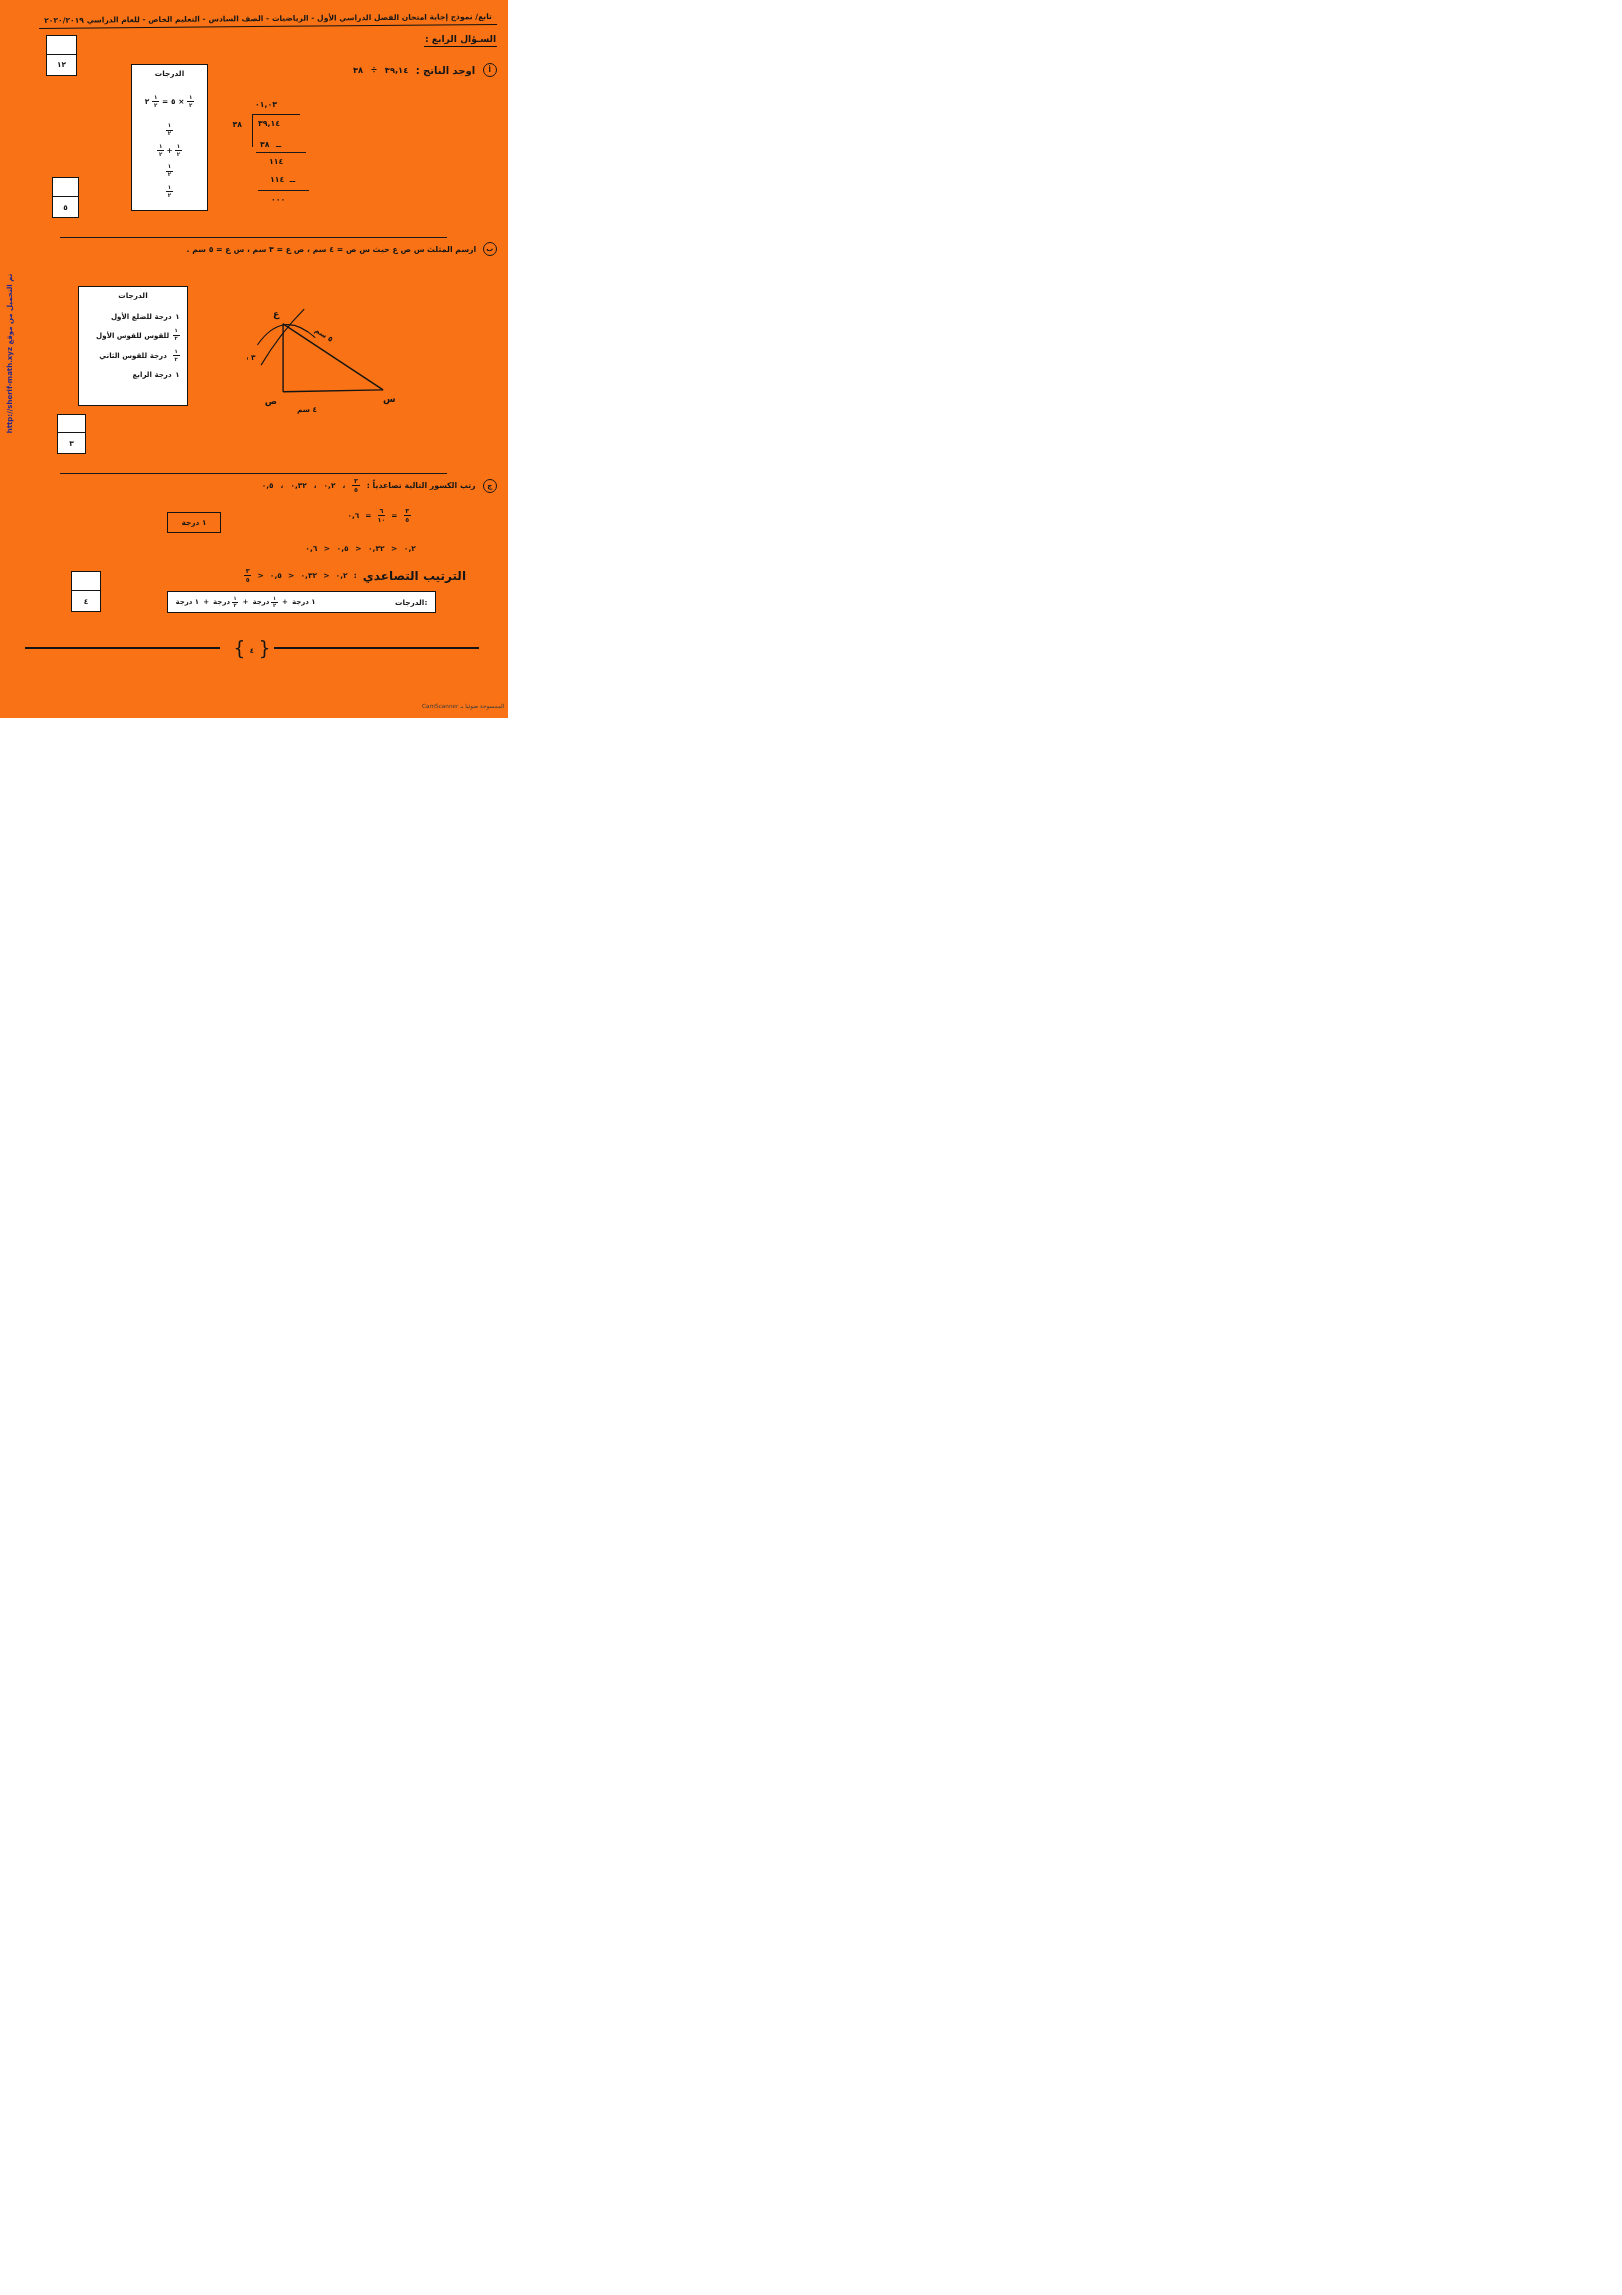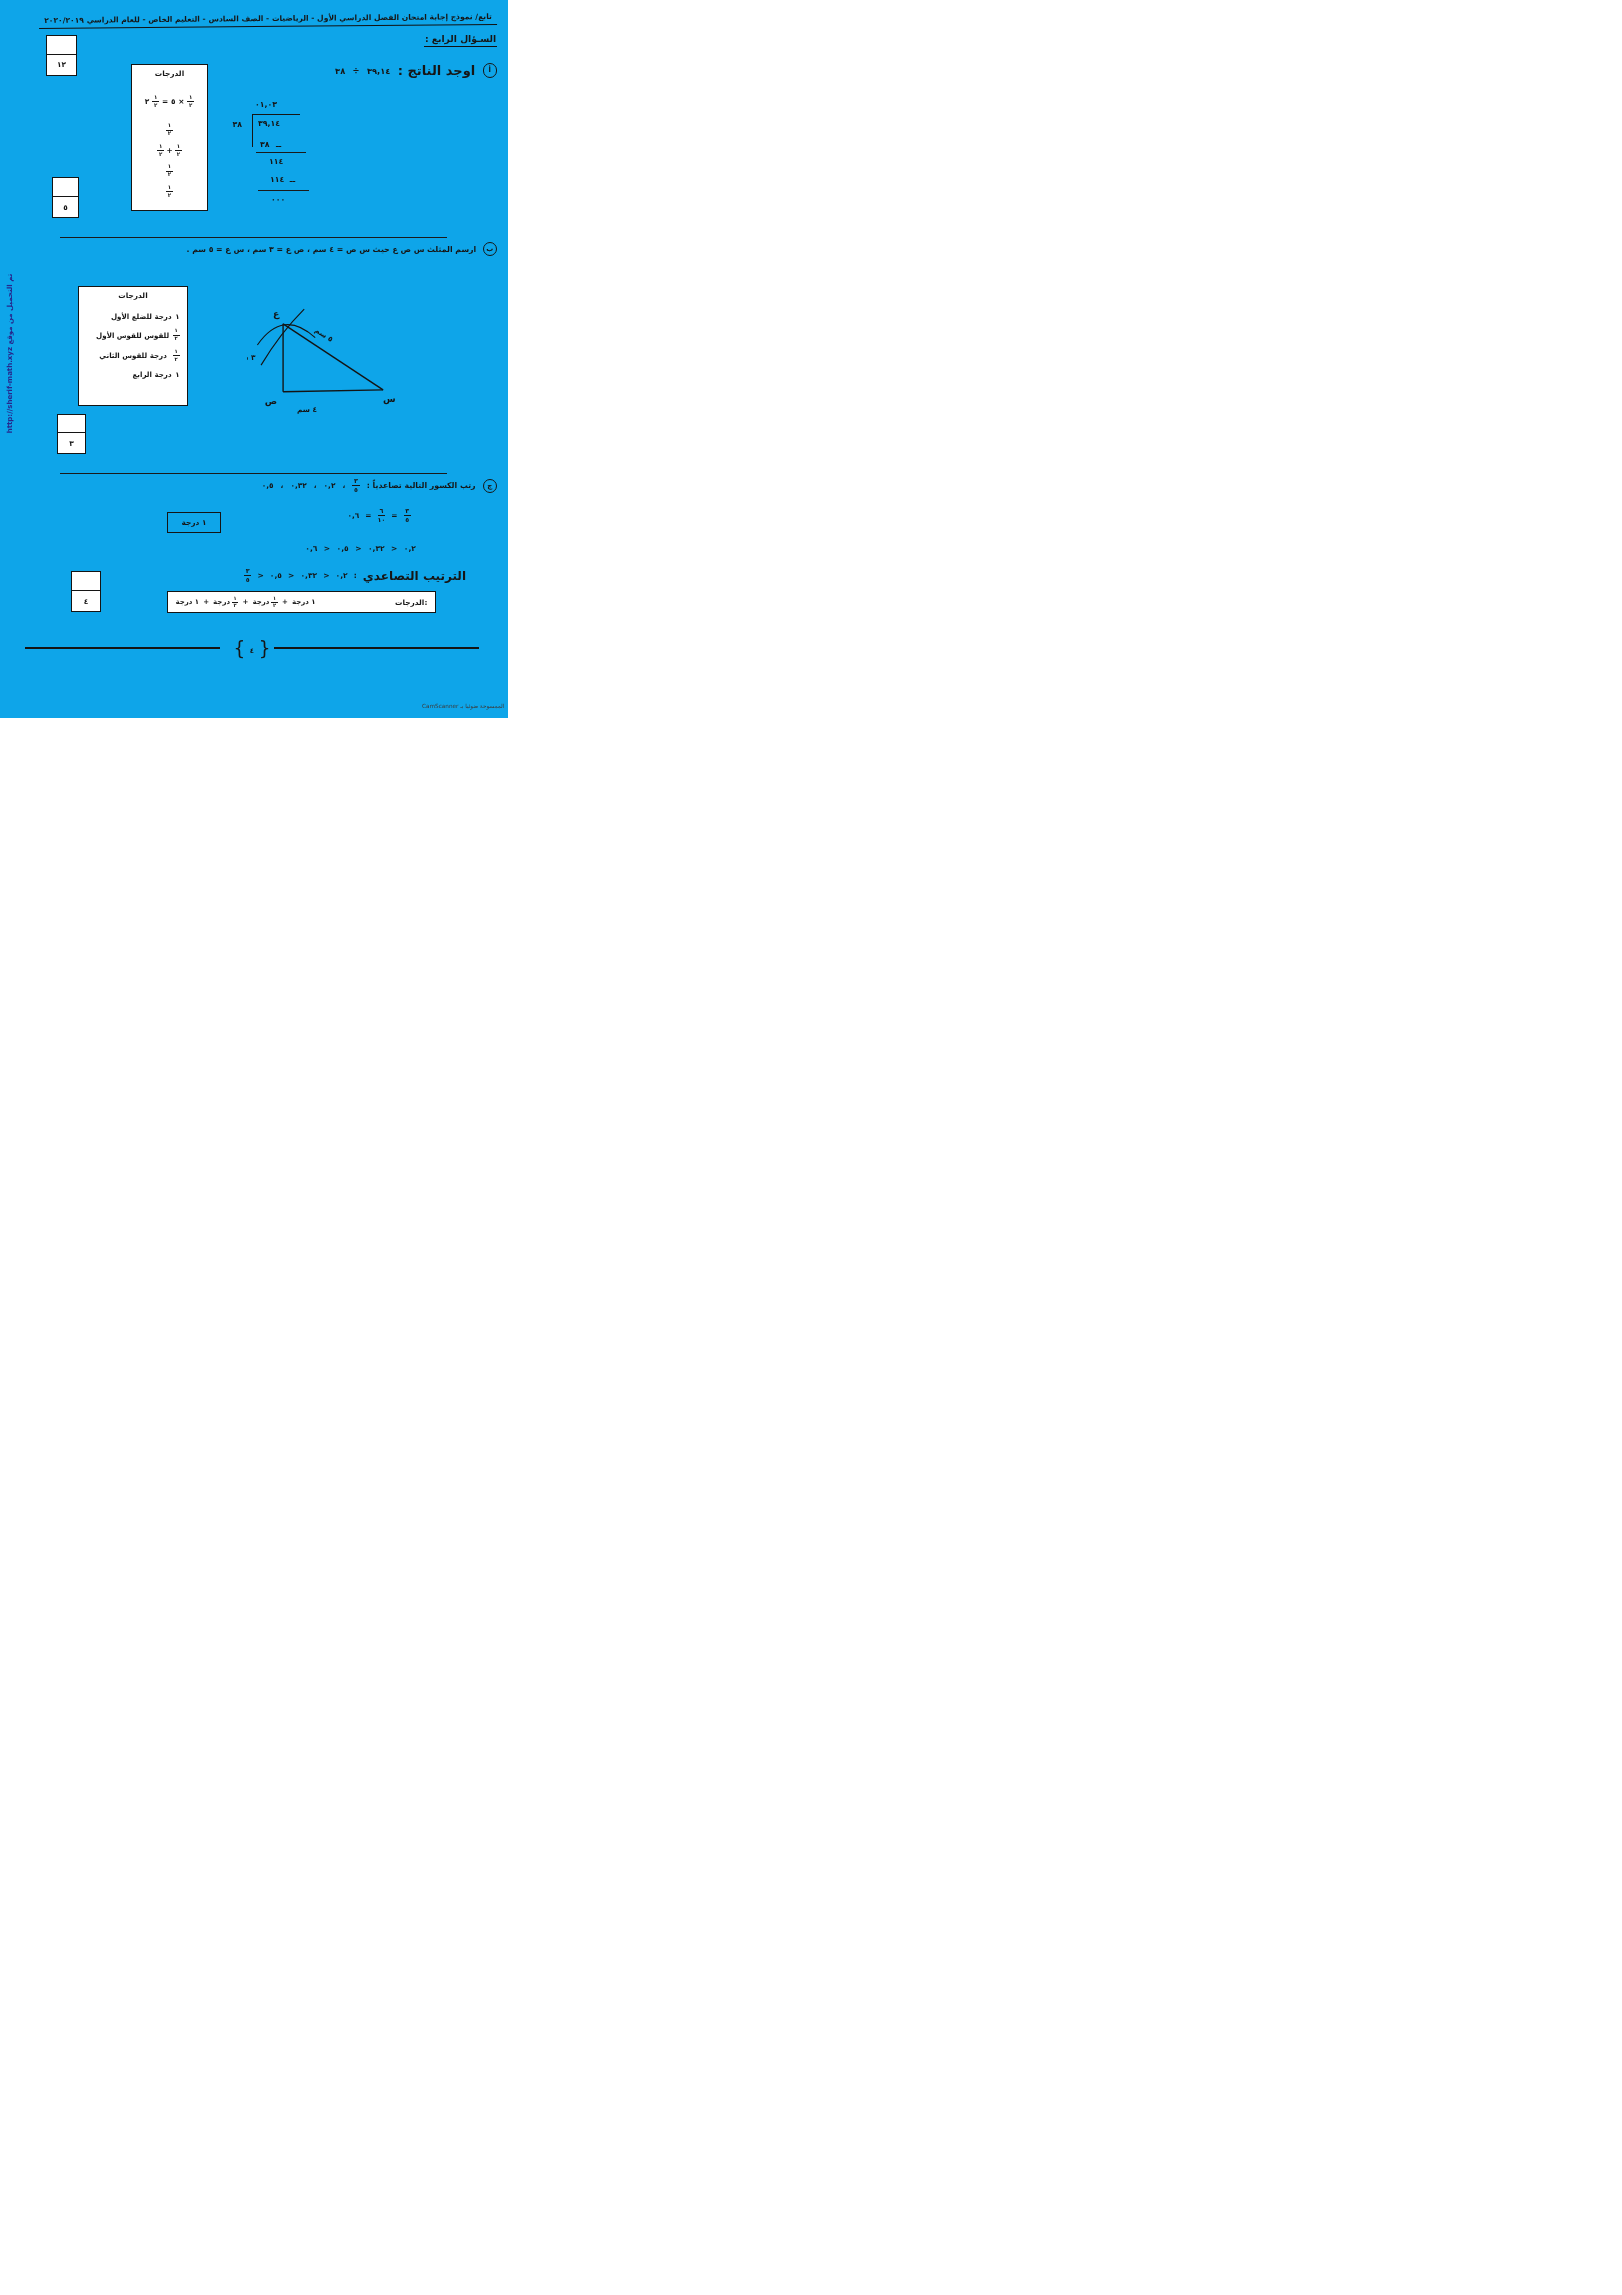--- a/index.html
+++ b/index.html
@@ -1,16 +1,16 @@
 <!DOCTYPE html>
 <html lang="ar" style="font-size:7.4px"><head>
 <meta charset="utf-8">
 <style>
   html,body{margin:0;padding:0;background:#ffffff;}
-  .page{position:relative;width:508px;height:718px;background:#0ea5e9;overflow:hidden;
+  .page{position:relative;width:508px;height:718px;background:#f97316;overflow:hidden;
         font-family:"DejaVu Sans",sans-serif;color:#161616;}
   .abs{position:absolute;}
   .b{font-weight:bold;}
   .rule{position:absolute;height:1.4px;background:#1a1a1a;}
   .hdr{position:absolute;left:39px;top:14px;width:458px;text-align:center;direction:rtl;
        font-size:7.6px;font-weight:bold;border-bottom:1.8px solid #111;padding-bottom:2.8px;
        transform:rotate(-0.5deg);}
   .title{position:absolute;right:11px;top:33px;font-size:9.2px;font-weight:bold;direction:rtl;
          border-bottom:1.6px solid #111;padding:0 0.9px 1.8px 0.9px;}
   .mbox{position:absolute;border:1.4px solid #141414;background:#fff;}
@@ -50,21 +50,21 @@
 
   <div class="title">السـؤال الرابع :</div>
 
   <div class="mbox" style="left:46px;top:35px;width:29px;height:39px;">
     <div class="cell-top" style="height:17.5px;"></div>
     <div class="cell-bot" style="height:20px;">١٢</div>
   </div>
 
   <div class="abs row-rtl" style="right:11px;top:63px;gap:7.4px;">
     <span class="badge">أ</span>
-    <span class="b" style="font-size:13px;">اوجد الناتج :</span>
+    <span class="b" style="font-size:10px;">اوجد الناتج :</span>
     <span class="b num" style="font-size:8.3px;letter-spacing:1.4px;">٣٩,١٤</span>
     <span class="b" style="font-size:8.3px;">÷</span>
     <span class="b num" style="font-size:8.3px;letter-spacing:0.9px;">٣٨</span>
   </div>
 
   <div class="abs" style="left:226px;top:100px;width:92px;height:110px;">
     <div class="abs divnum num" style="left:29px;top:0;letter-spacing:4.1px;">٠١,٠٣</div>
     <div class="abs" style="left:26px;top:14px;width:47px;height:32px;border-left:1.6px solid #161616;border-top:1.6px solid #161616;"></div>
     <div class="abs divnum num" style="left:6.4px;top:20px;letter-spacing:0.9px;">٣٨</div>
     <div class="abs divnum num" style="left:32px;top:19.3px;letter-spacing:1.4px;">٣٩,١٤</div>

